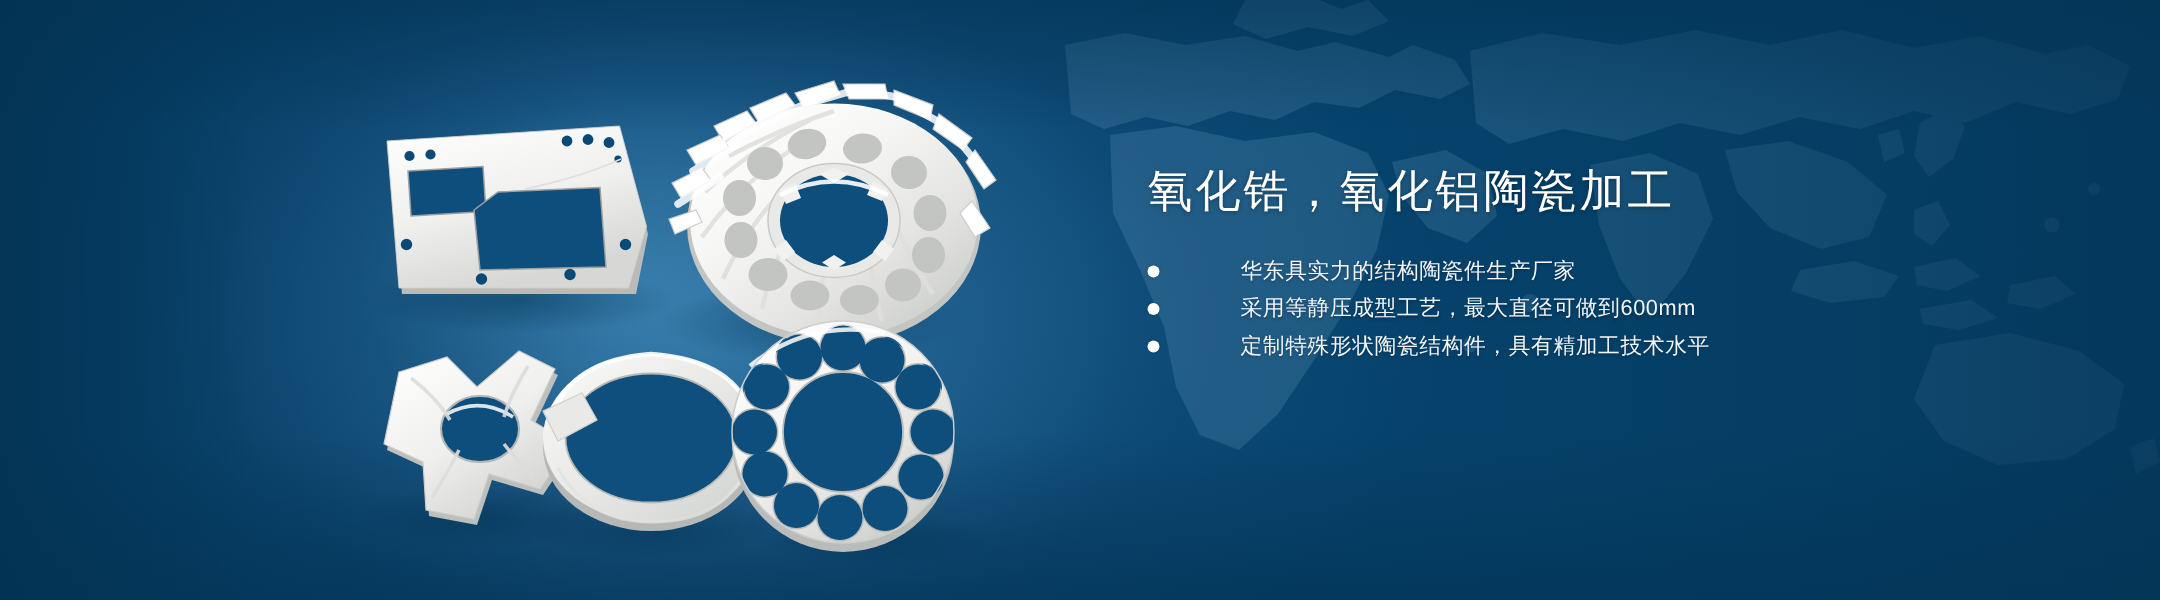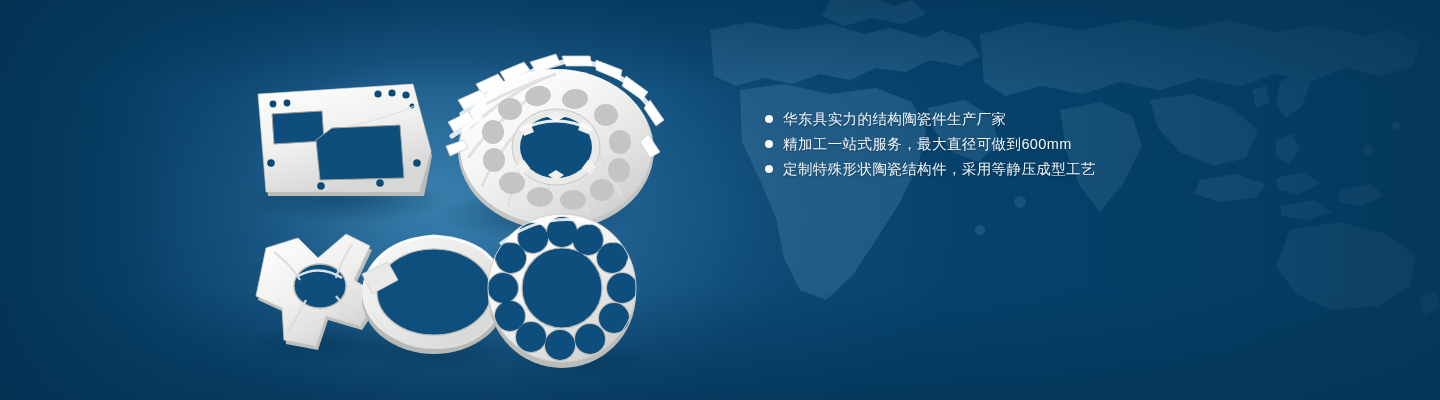--- a/index.html
+++ b/index.html
@@ -112,20 +112,21 @@
     margin-right: 10px;
     box-shadow: 0 0 2px rgba(0,0,0,0.25);
   }
   .bullet-text {
     color: #f2f6fa;
     font-size: 14.5px;
     line-height: 22px;
     letter-spacing: 0.4px;
     white-space: nowrap;
     text-shadow: 0 1px 2px rgba(0,0,0,0.30);
+    margin-left: 44px;
   }
 </style>
 </head>
 <body>
 
 <div class="banner">
 
   <div class="bg-base"></div>
   <div class="bg-glow"></div>
   <div class="bg-glow2"></div>
@@ -405,30 +406,31 @@
           <circle cx="562" cy="232" r="15"></circle>
         </g>
 
         <path d="M500 244 Q540 212 590 222" fill="none" stroke="#ffffff" stroke-width="3" opacity="0.85"></path>
         <circle cx="562" cy="288" r="74" fill="none" stroke="#cdcfcd" stroke-width="1"></circle>
       </g>
     </svg>
   </div>
 
   <div class="copy">
+    <h1 class="headline">氧化锆，氧化铝陶瓷加工</h1>
 
     <ul class="bullets">
       <li class="bullet">
         <span class="dot"></span>
         <span class="bullet-text">华东具实力的结构陶瓷件生产厂家</span>
       </li>
       <li class="bullet">
         <span class="dot"></span>
-        <span class="bullet-text">精加工一站式服务，最大直径可做到600mm</span>
+        <span class="bullet-text">采用等静压成型工艺，最大直径可做到600mm</span>
       </li>
       <li class="bullet">
         <span class="dot"></span>
-        <span class="bullet-text">定制特殊形状陶瓷结构件，采用等静压成型工艺</span>
+        <span class="bullet-text">定制特殊形状陶瓷结构件，具有精加工技术水平</span>
       </li>
     </ul>
   </div>
 
 </div>
 
 </body></html>

